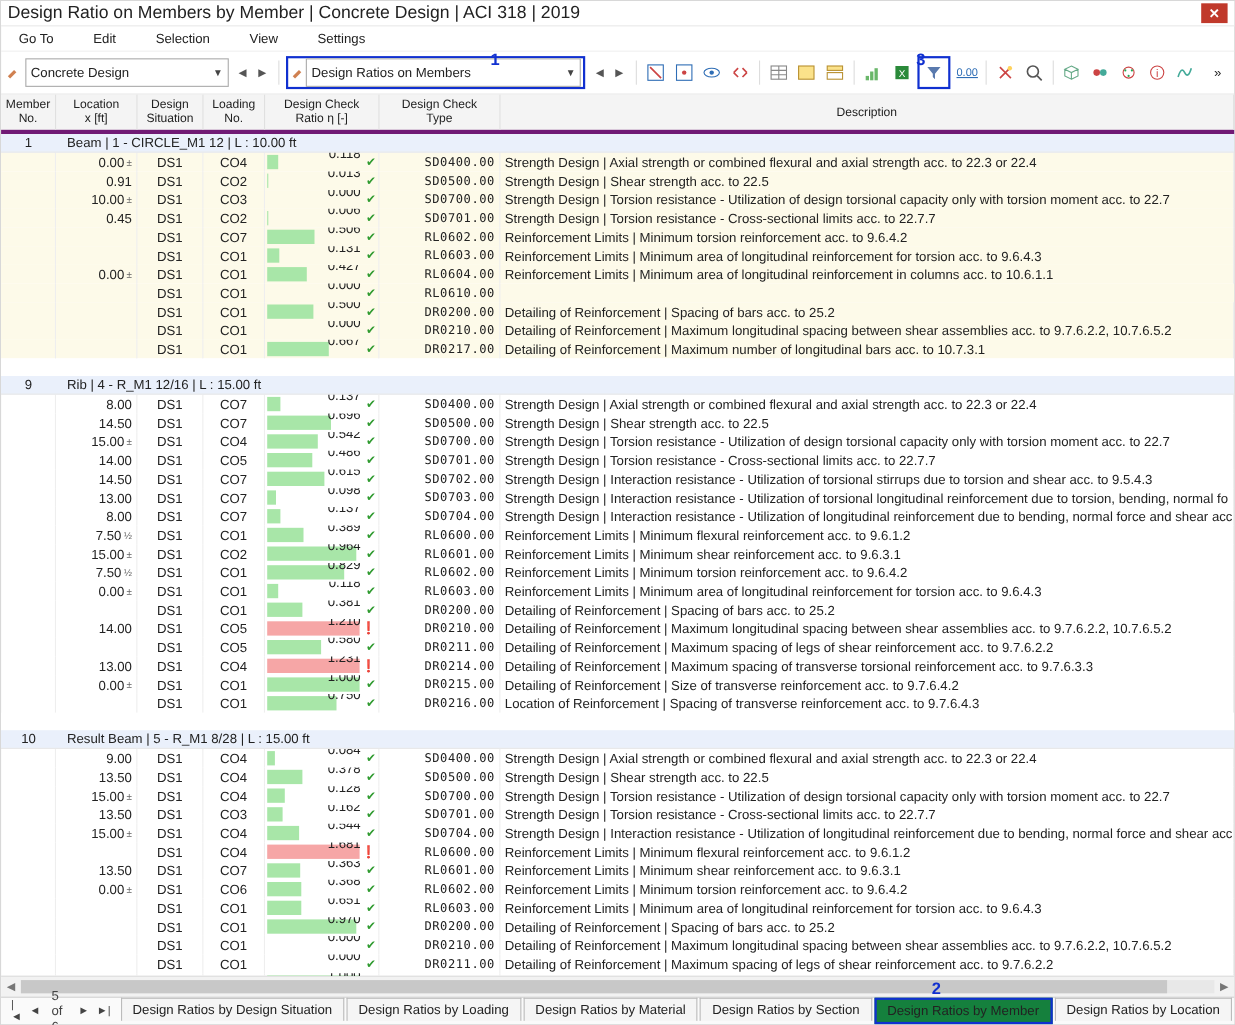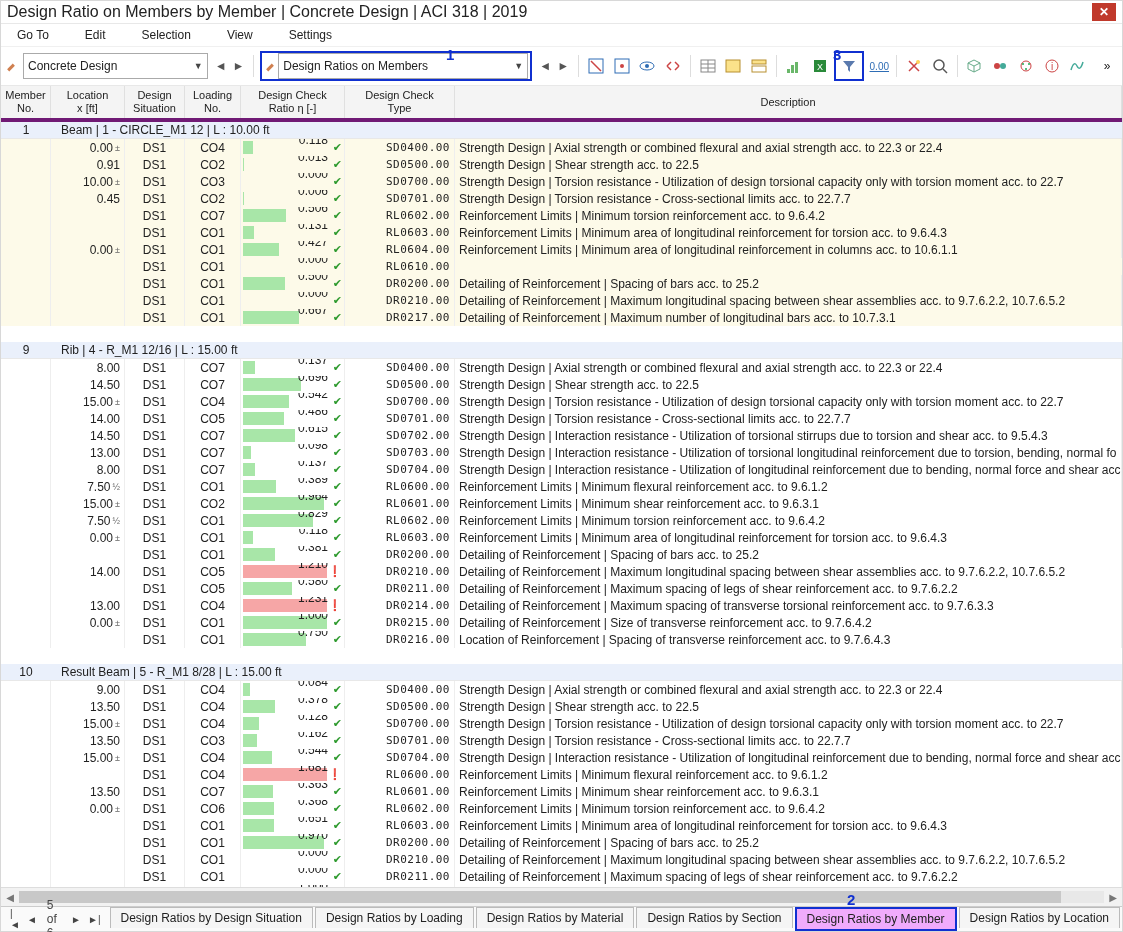--- a/index.html
+++ b/index.html
@@ -46,21 +46,21 @@
 .badmark{color:#c0392b;font-weight:bold}
 .spacer-row{height:16px;background:#fff}
 .hscroll{height:18px;background:#f2f2f2;border-top:1px solid #ddd;display:flex;align-items:center;position:relative}
 .hscroll .larr,.hscroll .rarr{width:18px;text-align:center;color:#777;cursor:pointer;font-size:10px}
 .hscroll .track{flex:1;height:12px;background:#e8e8e8;position:relative}
 .hscroll .thumb{position:absolute;left:0;width:96%;top:0;bottom:0;background:#c8c8c8}
 .footer{height:24px;border-top:1px solid #ccc;display:flex;align-items:center;background:#fafafa;position:relative}
 .pager{display:flex;align-items:center;gap:1px;padding:0 6px}
 .pager span{padding:0 3px;cursor:pointer;color:#444;font-size:10px}
 .footer .tab{padding:3px 10px;border:1px solid #bbb;border-bottom:none;background:#f5f5f5;margin-right:2px;cursor:pointer;font-size:12px;white-space:nowrap}
-.footer .tab.active{background:#f0abfc;border:2px solid #1030d0;border-bottom:2px solid #1030d0}
+.footer .tab.active{background:#15803d;border:2px solid #1030d0;border-bottom:2px solid #1030d0}
 .footer .annot{left:846px;top:-16px}
 .pencil-ico{display:inline-block;width:14px;height:14px;position:relative}
 .pencil-ico::before{content:"";position:absolute;left:2px;top:8px;width:8px;height:3px;background:#d08050;transform:rotate(-45deg)}
 </style>
 </head>
 <body>
 
 <div class="window">
 
   <div class="titlebar">

